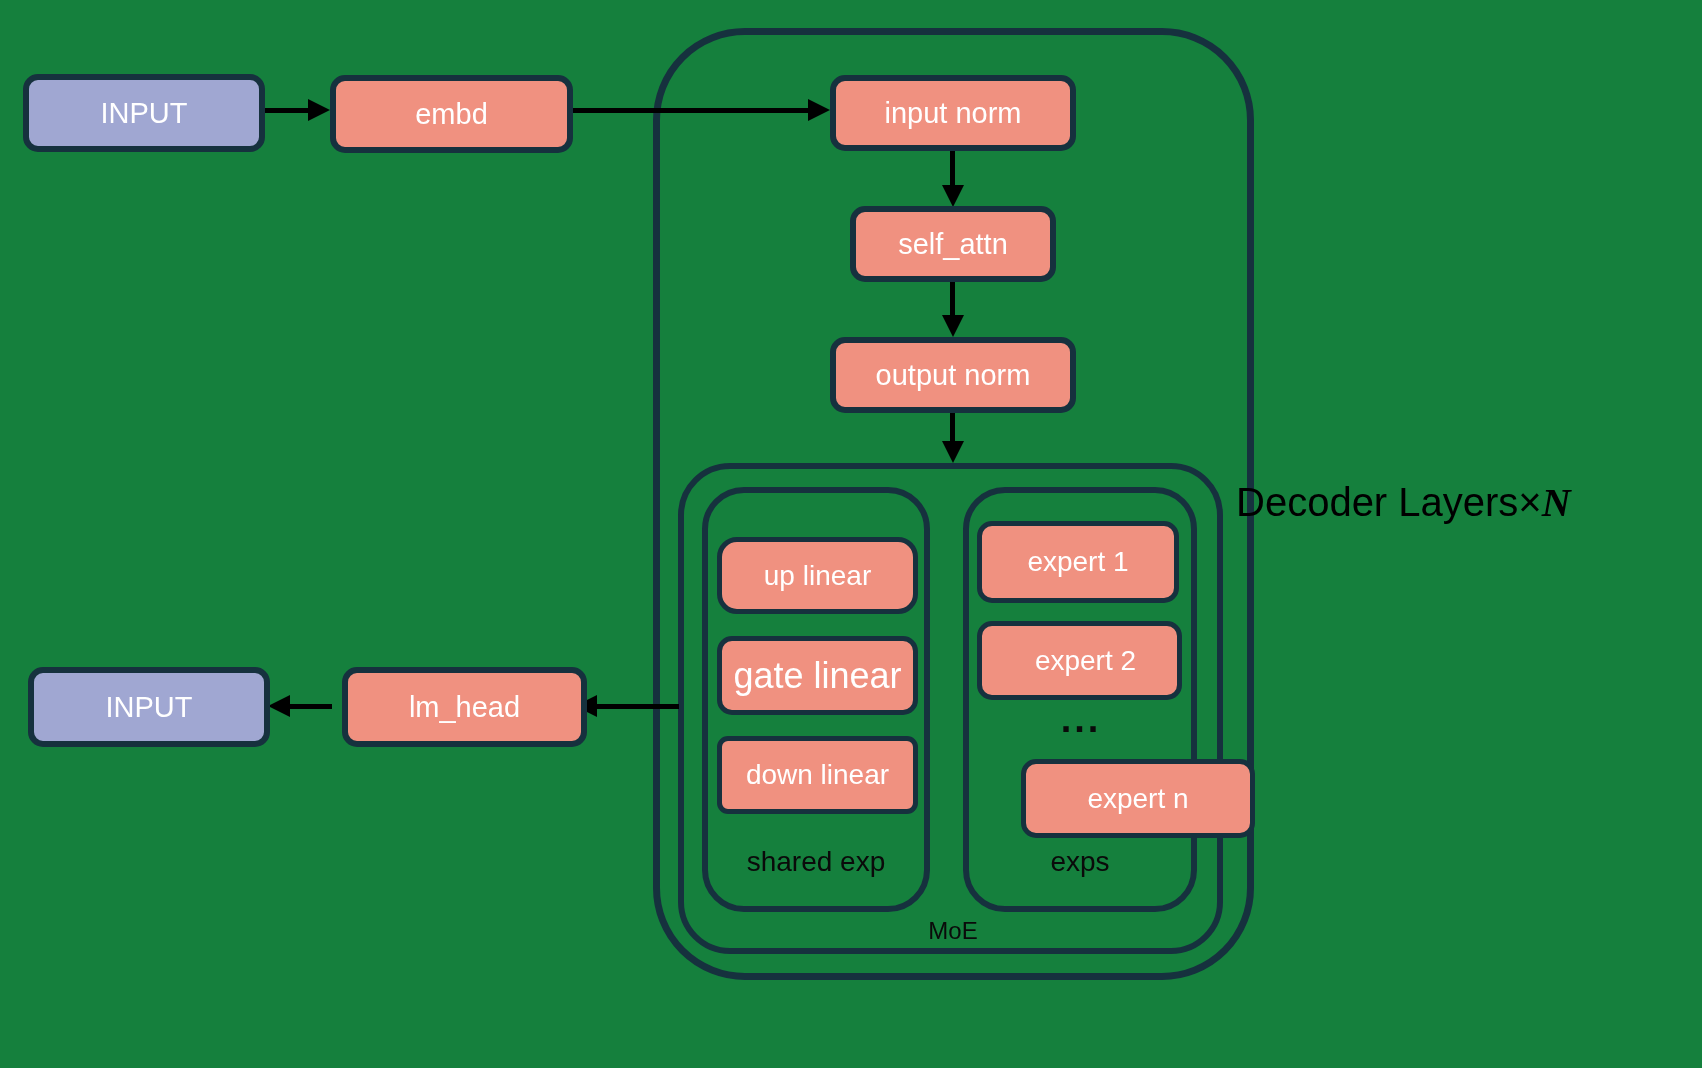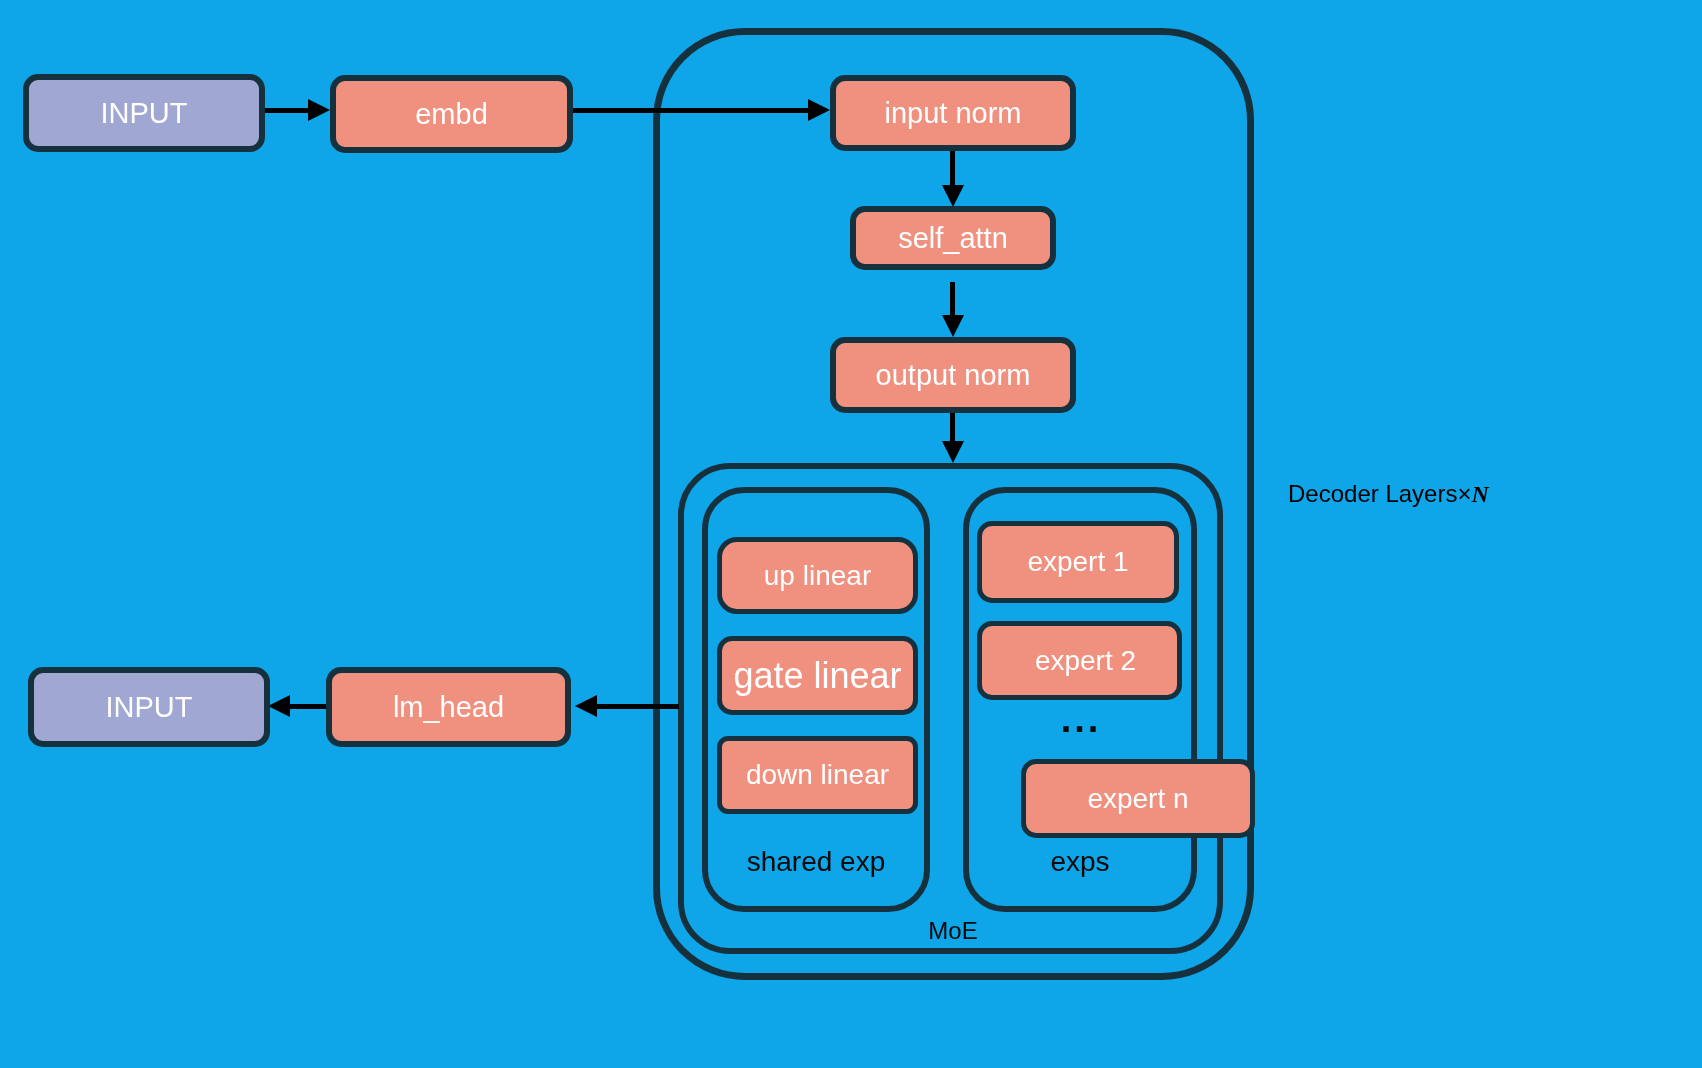--- a/index.html
+++ b/index.html
@@ -9,21 +9,21 @@
     --arrow:#000000;
     --node-text:#ffffff;
     --label-text:#0a0a0a;
   }
   html,body{margin:0;padding:0;background:#ffffff;}
   body{font-family:"Liberation Sans", sans-serif;}
   .canvas{
     position:relative;
     width:1702px;
     height:1068px;
-    background:#0ea5e9;
+    background:#15803d;
     overflow:hidden;
   }
   
   .container{
     position:absolute;
     box-sizing:border-box;
     border:7px solid var(--outline);
     background:transparent;
   }
   #decoder{left:653px;top:28px;width:601px;height:952px;border-radius:92px;}
@@ -43,46 +43,46 @@
     font-size:29px;
     line-height:1;
     white-space:nowrap;
     z-index:3;
   }
   .salmon{background:var(--node-fill);}
   .purple{background:var(--io-fill);}
   #n-input{left:23px;top:74px;width:242px;height:78px;}
   #n-embd{left:330px;top:75px;width:243px;height:78px;}
   #n-input-norm{left:830px;top:75px;width:246px;height:76px;}
-  #n-self-attn{left:850px;top:206px;width:206px;height:64px;}
+  #n-self-attn{left:850px;top:206px;width:206px;height:76px;}
   #n-output-norm{left:830px;top:337px;width:246px;height:76px;}
   #n-up-linear{left:717px;top:537px;width:201px;height:77px;border-width:5px;font-size:28px;border-radius:20px;}
   #n-gate-linear{left:717px;top:636px;width:201px;height:79px;border-width:5px;font-size:36px;}
   #n-down-linear{left:717px;top:736px;width:201px;height:78px;border-width:5px;font-size:28px;border-radius:11px;}
   #n-expert-1{left:977px;top:521px;width:202px;height:82px;border-width:5px;font-size:28px;}
   #n-expert-2{left:977px;top:621px;width:205px;height:79px;border-width:5px;font-size:28px;padding-left:12px;}
   #n-expert-n{left:977px;top:759px;width:234px;height:79px;border-width:5px;font-size:28px;margin-left:44px;}
-  #n-lm-head{left:326px;top:667px;width:245px;height:80px;}
+  #n-lm-head{left:342px;top:667px;width:245px;height:80px;}
   #n-output{left:28px;top:667px;width:242px;height:80px;}
   
   .lbl{
     position:absolute;
     color:var(--label-text);
     text-align:center;
     line-height:1;
     white-space:nowrap;
     z-index:4;
   }
   #lbl-shared{left:714px;top:848px;width:204px;font-size:28px;}
   #lbl-exps{left:1020px;top:848px;width:120px;font-size:28px;}
   #lbl-moe{left:893px;top:919px;width:120px;font-size:24px;}
   #lbl-ellipsis{left:1040px;top:700px;width:82px;font-size:38px;font-weight:bold;letter-spacing:3px;}
   #lbl-decoder{
-    left:1288px;top:482px;
-    font-size:24px;
+    left:1236px;top:482px;
+    font-size:40px;
     text-align:left;
     color:#000000;
   }
   #lbl-decoder .nvar{
     font-family:"Liberation Serif", serif;
     font-style:italic;
     font-weight:bold;
   }
   
   .line{position:absolute;background:var(--arrow);z-index:2;}

